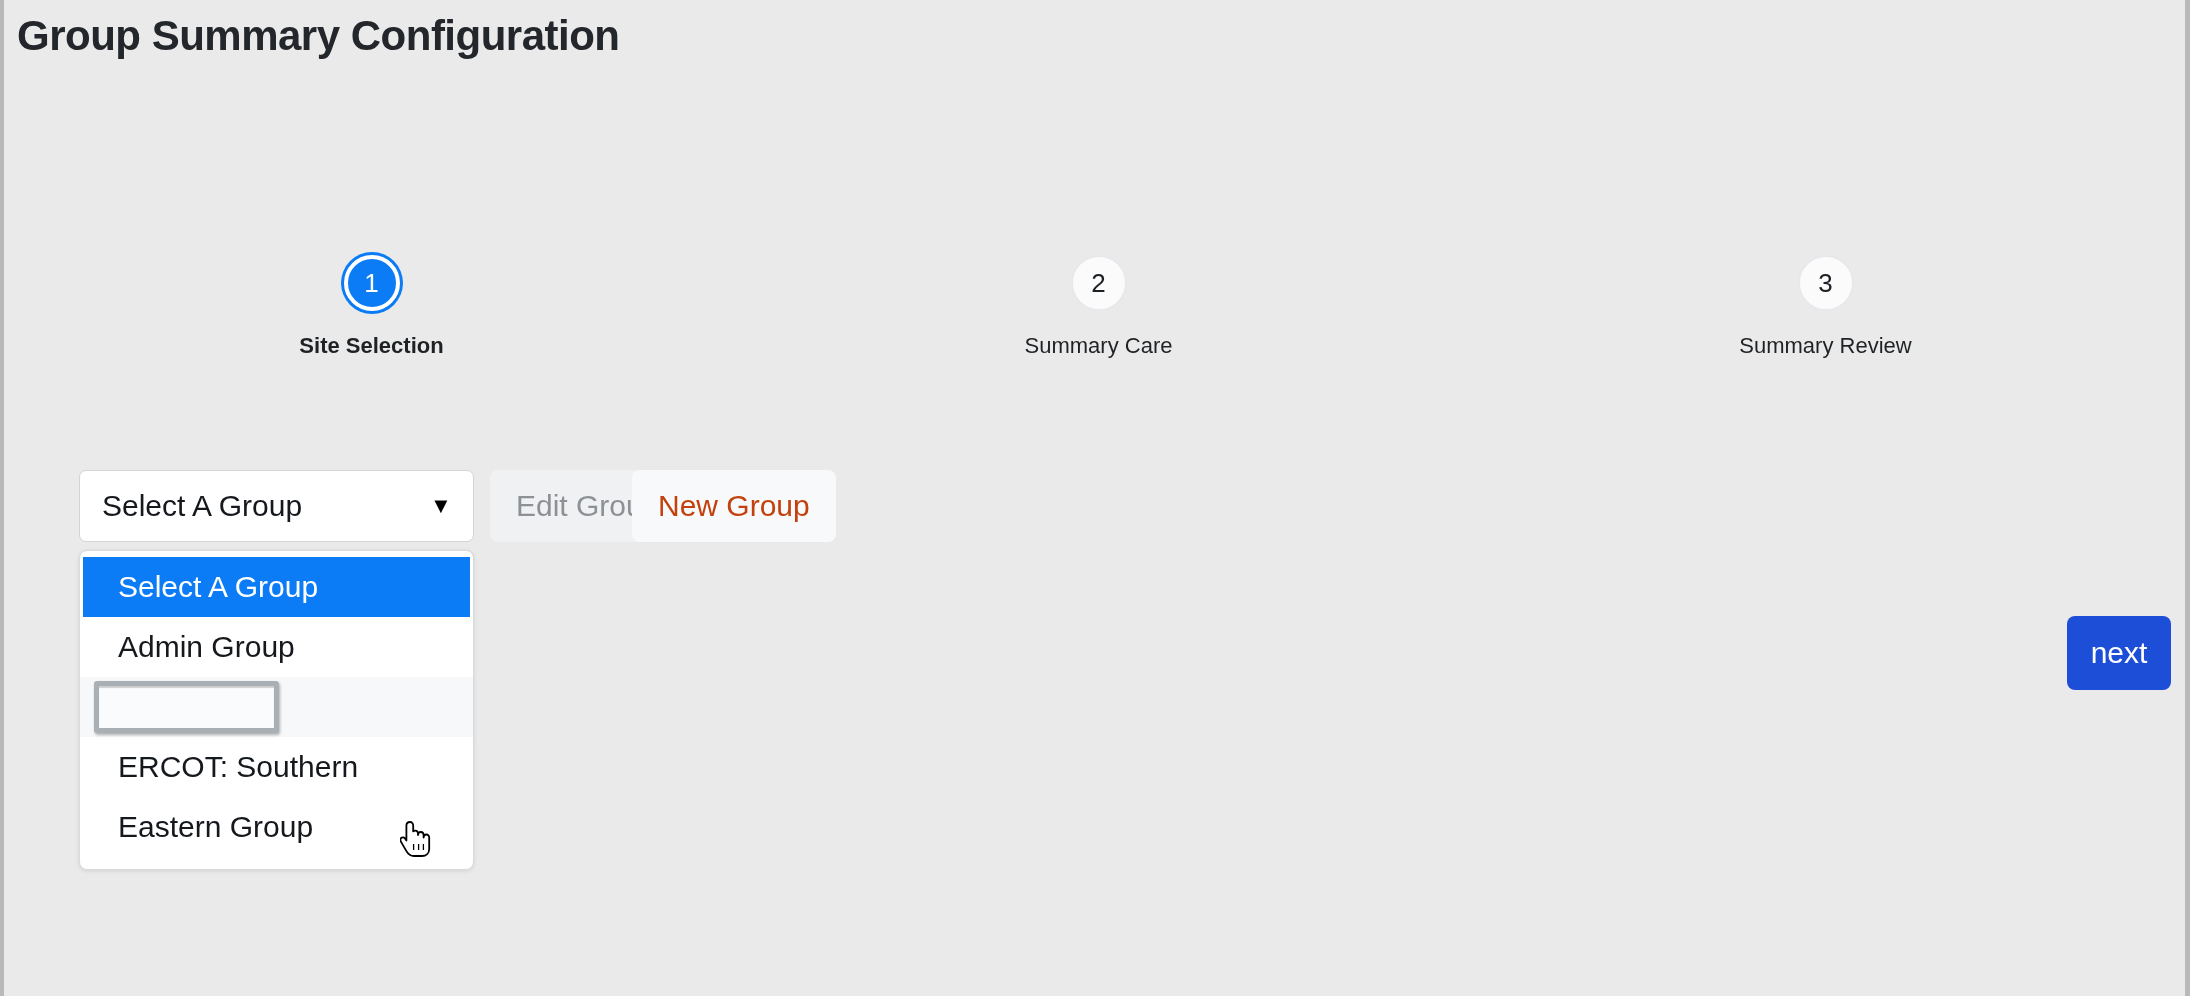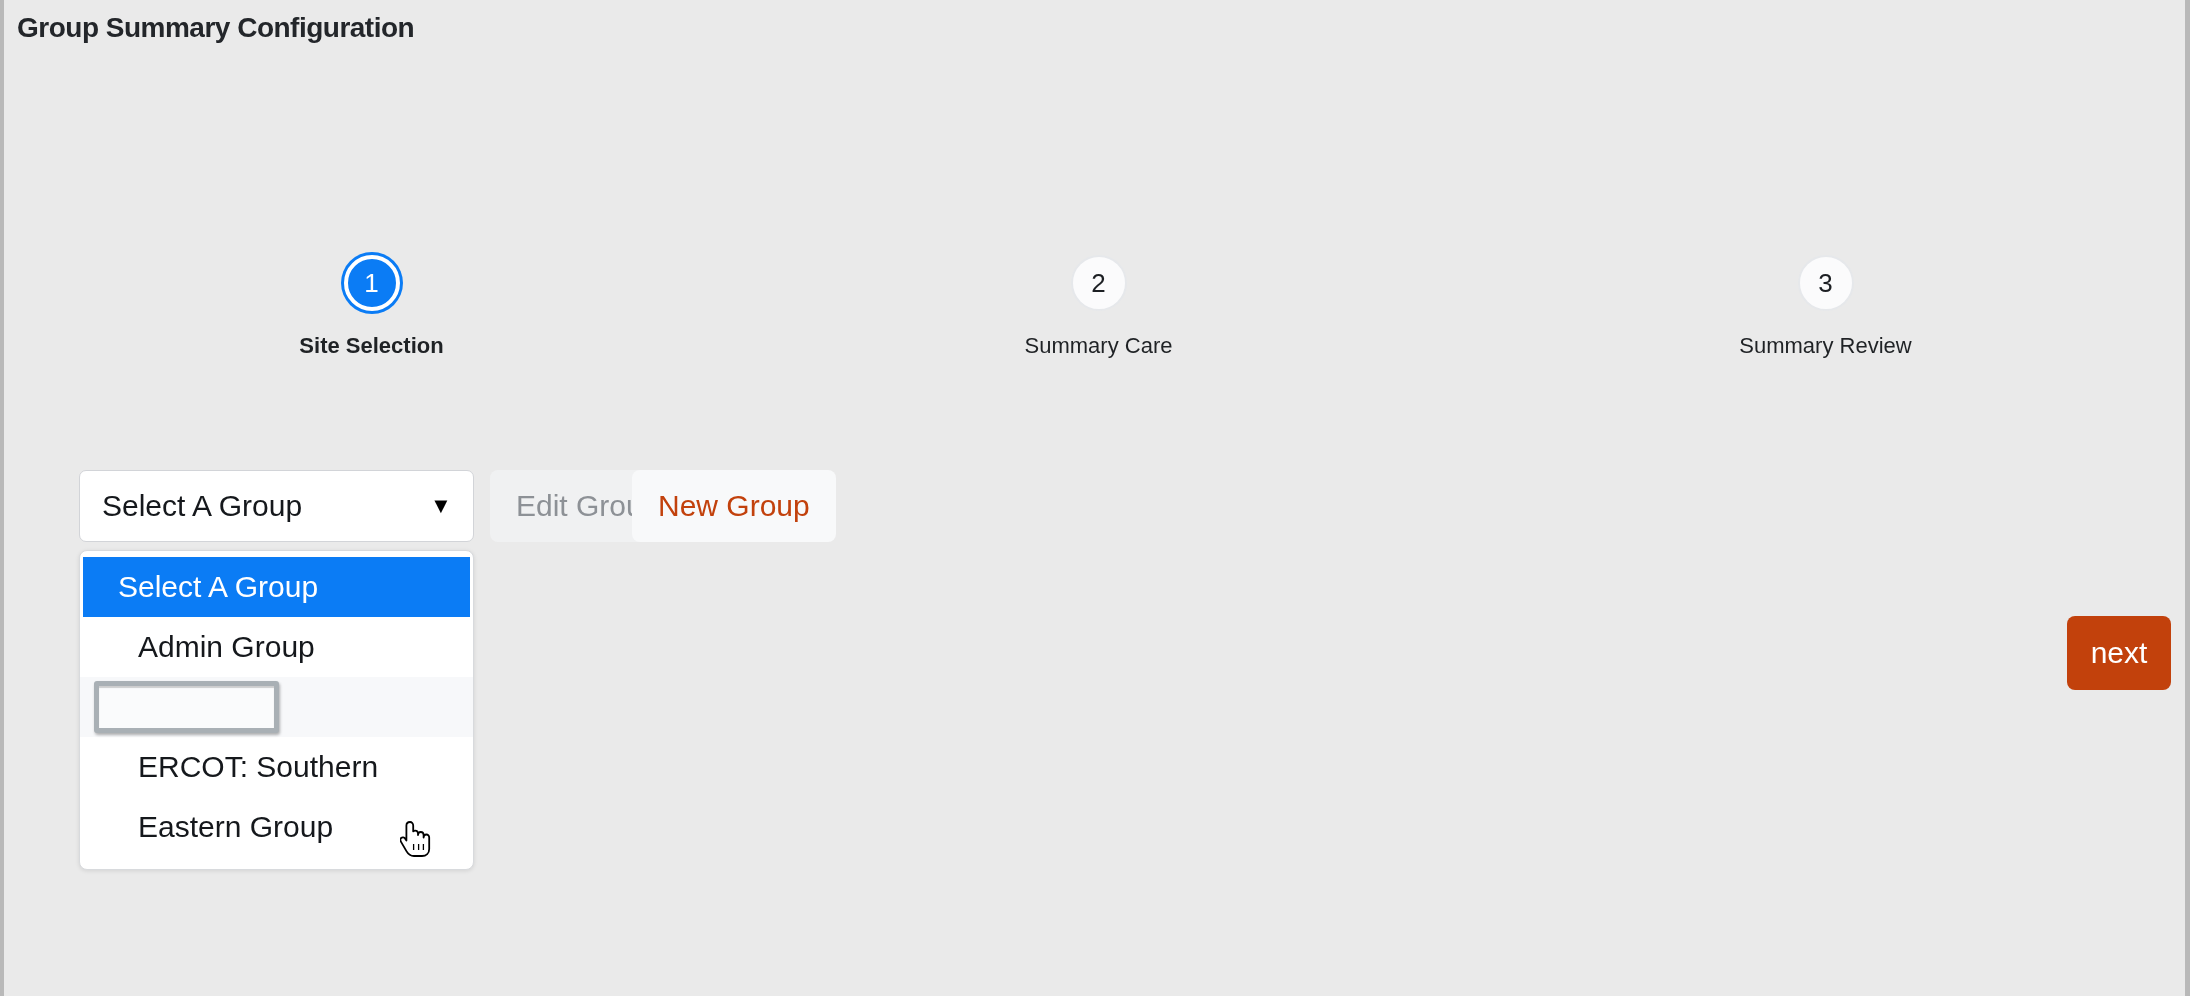--- a/index.html
+++ b/index.html
@@ -24,21 +24,21 @@
     border-right: 5px solid #b9b9b9;
     background: #eaeaea;
     overflow: hidden;
   }
 
   
   #page-title {
     position: absolute;
     left: 13px;
     top: 12px;
-    font-size: 28px;
+    font-size: 42px;
     font-weight: bold;
     color: #23262a;
     letter-spacing: -0.5px;
     white-space: nowrap;
   }
 
   
   #stepper {
     position: absolute;
     left: 4px;
@@ -159,21 +159,21 @@
     box-shadow: 0 1px 4px rgba(0,0,0,0.10);
     padding-top: 6px;
     padding-bottom: 12px;
     box-sizing: border-box;
     overflow: hidden;
   }
   .dropdown-option {
     height: 60px;
     display: flex;
     align-items: center;
-    padding-left: 58px;
+    padding-left: 38px;
     font-size: 30px;
     color: #15181c;
     white-space: nowrap;
     cursor: pointer;
     box-sizing: border-box;
   }
   .dropdown-option.selected {
     background: #0b7cf5;
     color: #ffffff;
     margin: 0 3px;
@@ -219,21 +219,21 @@
     pointer-events: none;
   }
 
   
   #next-button {
     position: absolute;
     left: 2063px;
     top: 616px;
     width: 104px;
     height: 74px;
-    background: #c2410c;
+    background: #1d4ed8;
     color: #ffffff;
     border: none;
     border-radius: 8px;
     font-size: 30px;
     font-family: "Liberation Sans", sans-serif;
     display: flex;
     align-items: center;
     justify-content: center;
     cursor: pointer;
   }

